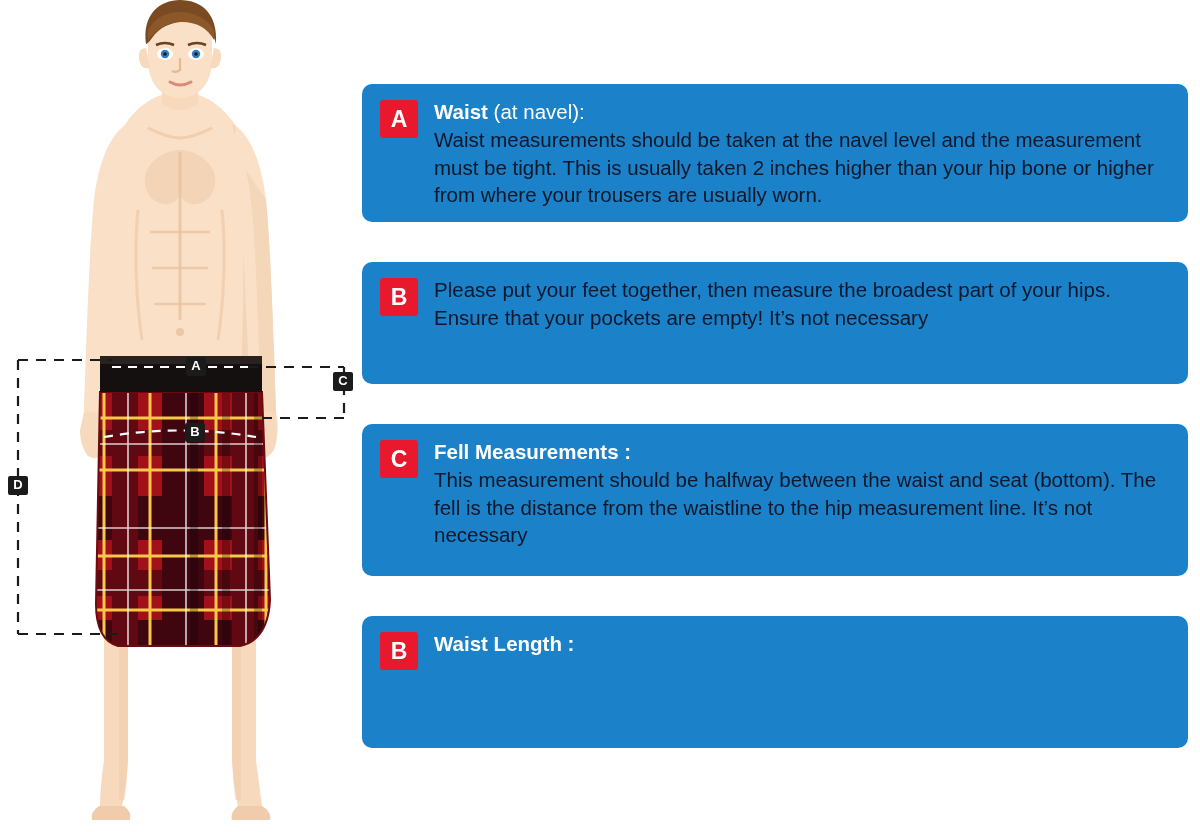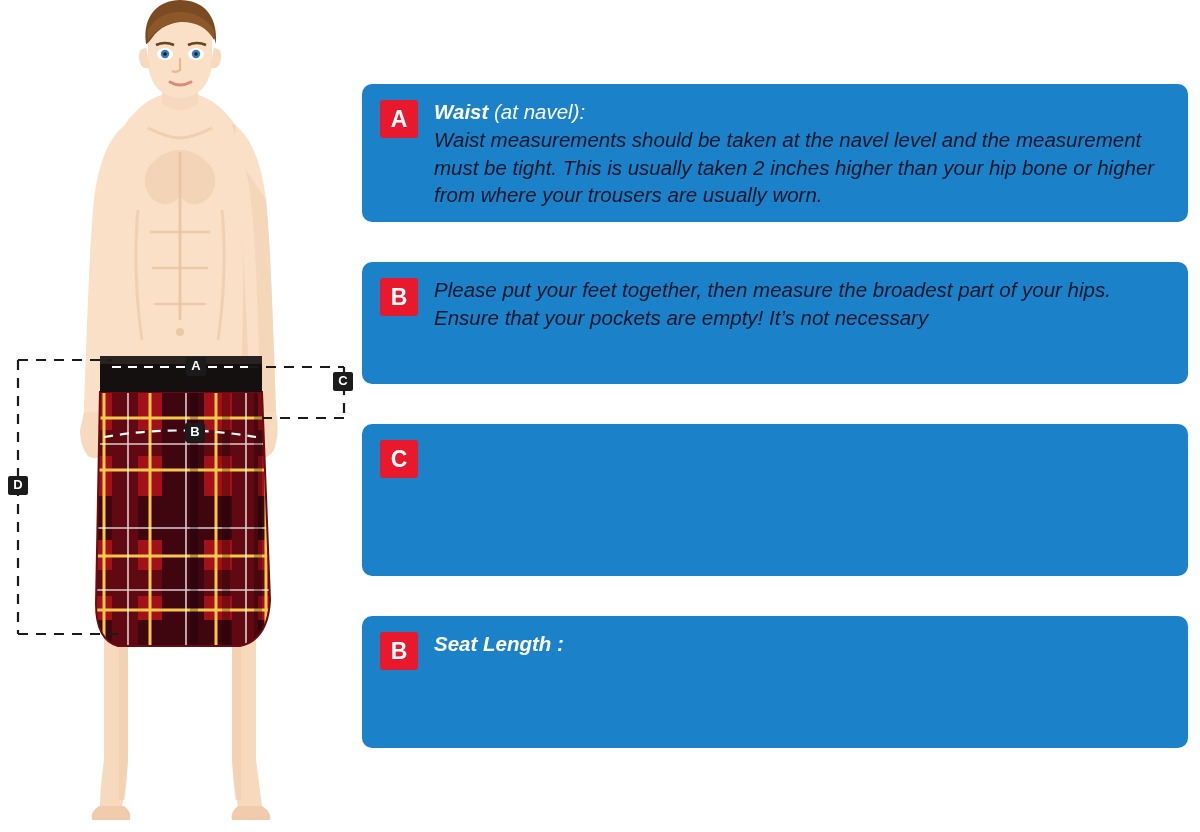--- a/index.html
+++ b/index.html
@@ -60,21 +60,20 @@
     line-height: 38px;
     text-align: center;
     border-radius: 3px;
     margin-right: 16px;
     margin-top: 2px;
     font-family: "Liberation Sans", sans-serif;
   }
   .card-body {
     flex: 1 1 auto;
     color: #ffffff;
-    font-style: italic;
   }
   .card-title {
     font-size: 20.5px;
     font-weight: bold;
     line-height: 1.32;
     margin-bottom: 1px;
     color: #ffffff;
   }
   .card-title .light {
     font-weight: normal;
@@ -276,23 +275,27 @@
 
     <div class="card" id="card-b">
       <div class="badge">B</div>
       <div class="card-body">
         <div class="card-text">Please put your feet together, then measure the broadest part of your hips. Ensure that your pockets are empty! It’s not necessary</div>
       </div>
     </div>
 
     <div class="card" id="card-c">
       <div class="badge">C</div>
+      <div class="card-body">
+        <div class="card-title">Fell Measurements :</div>
+        <div class="card-text">This measurement should be halfway between the waist and seat (bottom). The fell is the distance from the waistline to the hip measurement line. It’s not necessary</div>
+      </div>
     </div>
 
     <div class="card" id="card-d">
       <div class="badge">B</div>
       <div class="card-body">
-        <div class="card-title">Seat Length :</div>
+        <div class="card-title">Waist Length :</div>
       </div>
     </div>
 
   </div>
 </div>
 
 </body></html>

